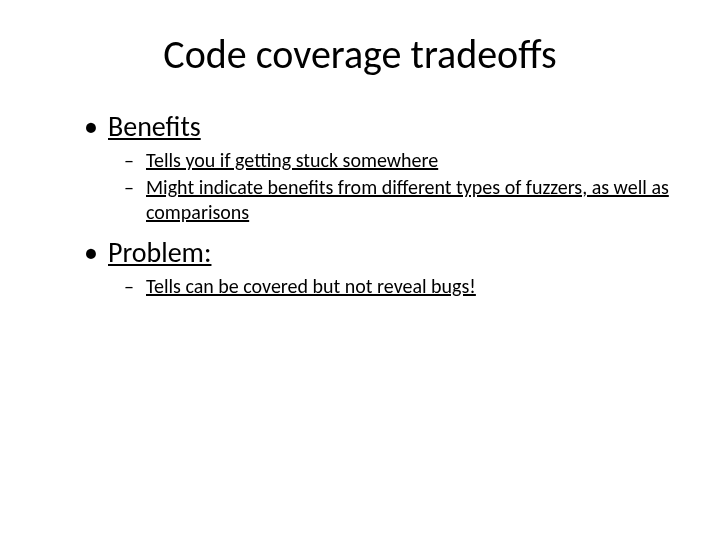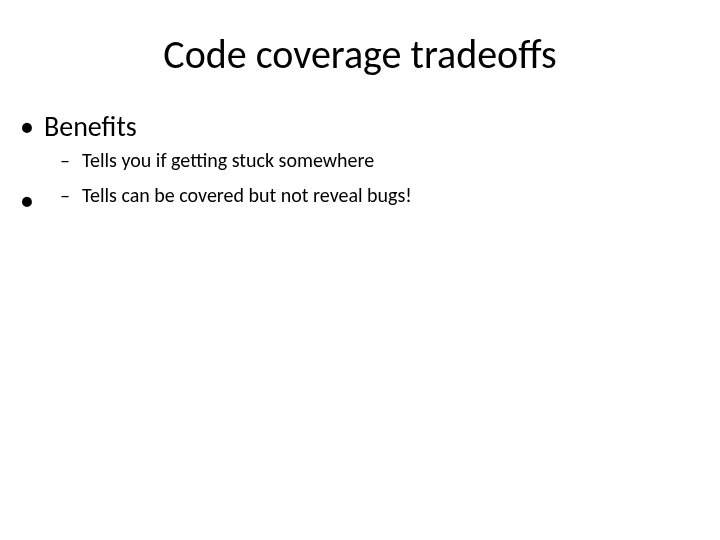--- a/index.html
+++ b/index.html
@@ -19,21 +19,22 @@
   }
   .title {
     text-align: center;
     font-size: 40px;
     margin: 10px 0 30px 0;
     font-weight: 400;
   }
   ul.level1 {
     list-style: none;
     margin: 0;
-    padding: 0 40px 0 44px;
+    padding: 0 40px 0 108px;
+    text-decoration: underline;
   }
   ul.level1 > li {
     position: relative;
     font-size: 28px;
     margin: 0 0 6px 0;
     line-height: 1.25;
   }
   ul.level1 > li::before {
     content: "•";
     position: absolute;
@@ -62,21 +63,23 @@
 <body>
 
 <div class="slide">
   <h1 class="title">Code coverage tradeoffs</h1>
 
   <ul class="level1">
     <li>
       <span>Benefits</span>
       <ul class="level2">
         <li>Tells you if getting stuck somewhere</li>
+        <li>Might indicate benefits from different types of fuzzers, as well as comparisons</li>
       </ul>
     </li>
     <li>
+      <span>Problem:</span>
       <ul class="level2">
         <li>Tells can be covered but not reveal bugs!</li>
       </ul>
     </li>
   </ul>
 </div>
 
 </body></html>

